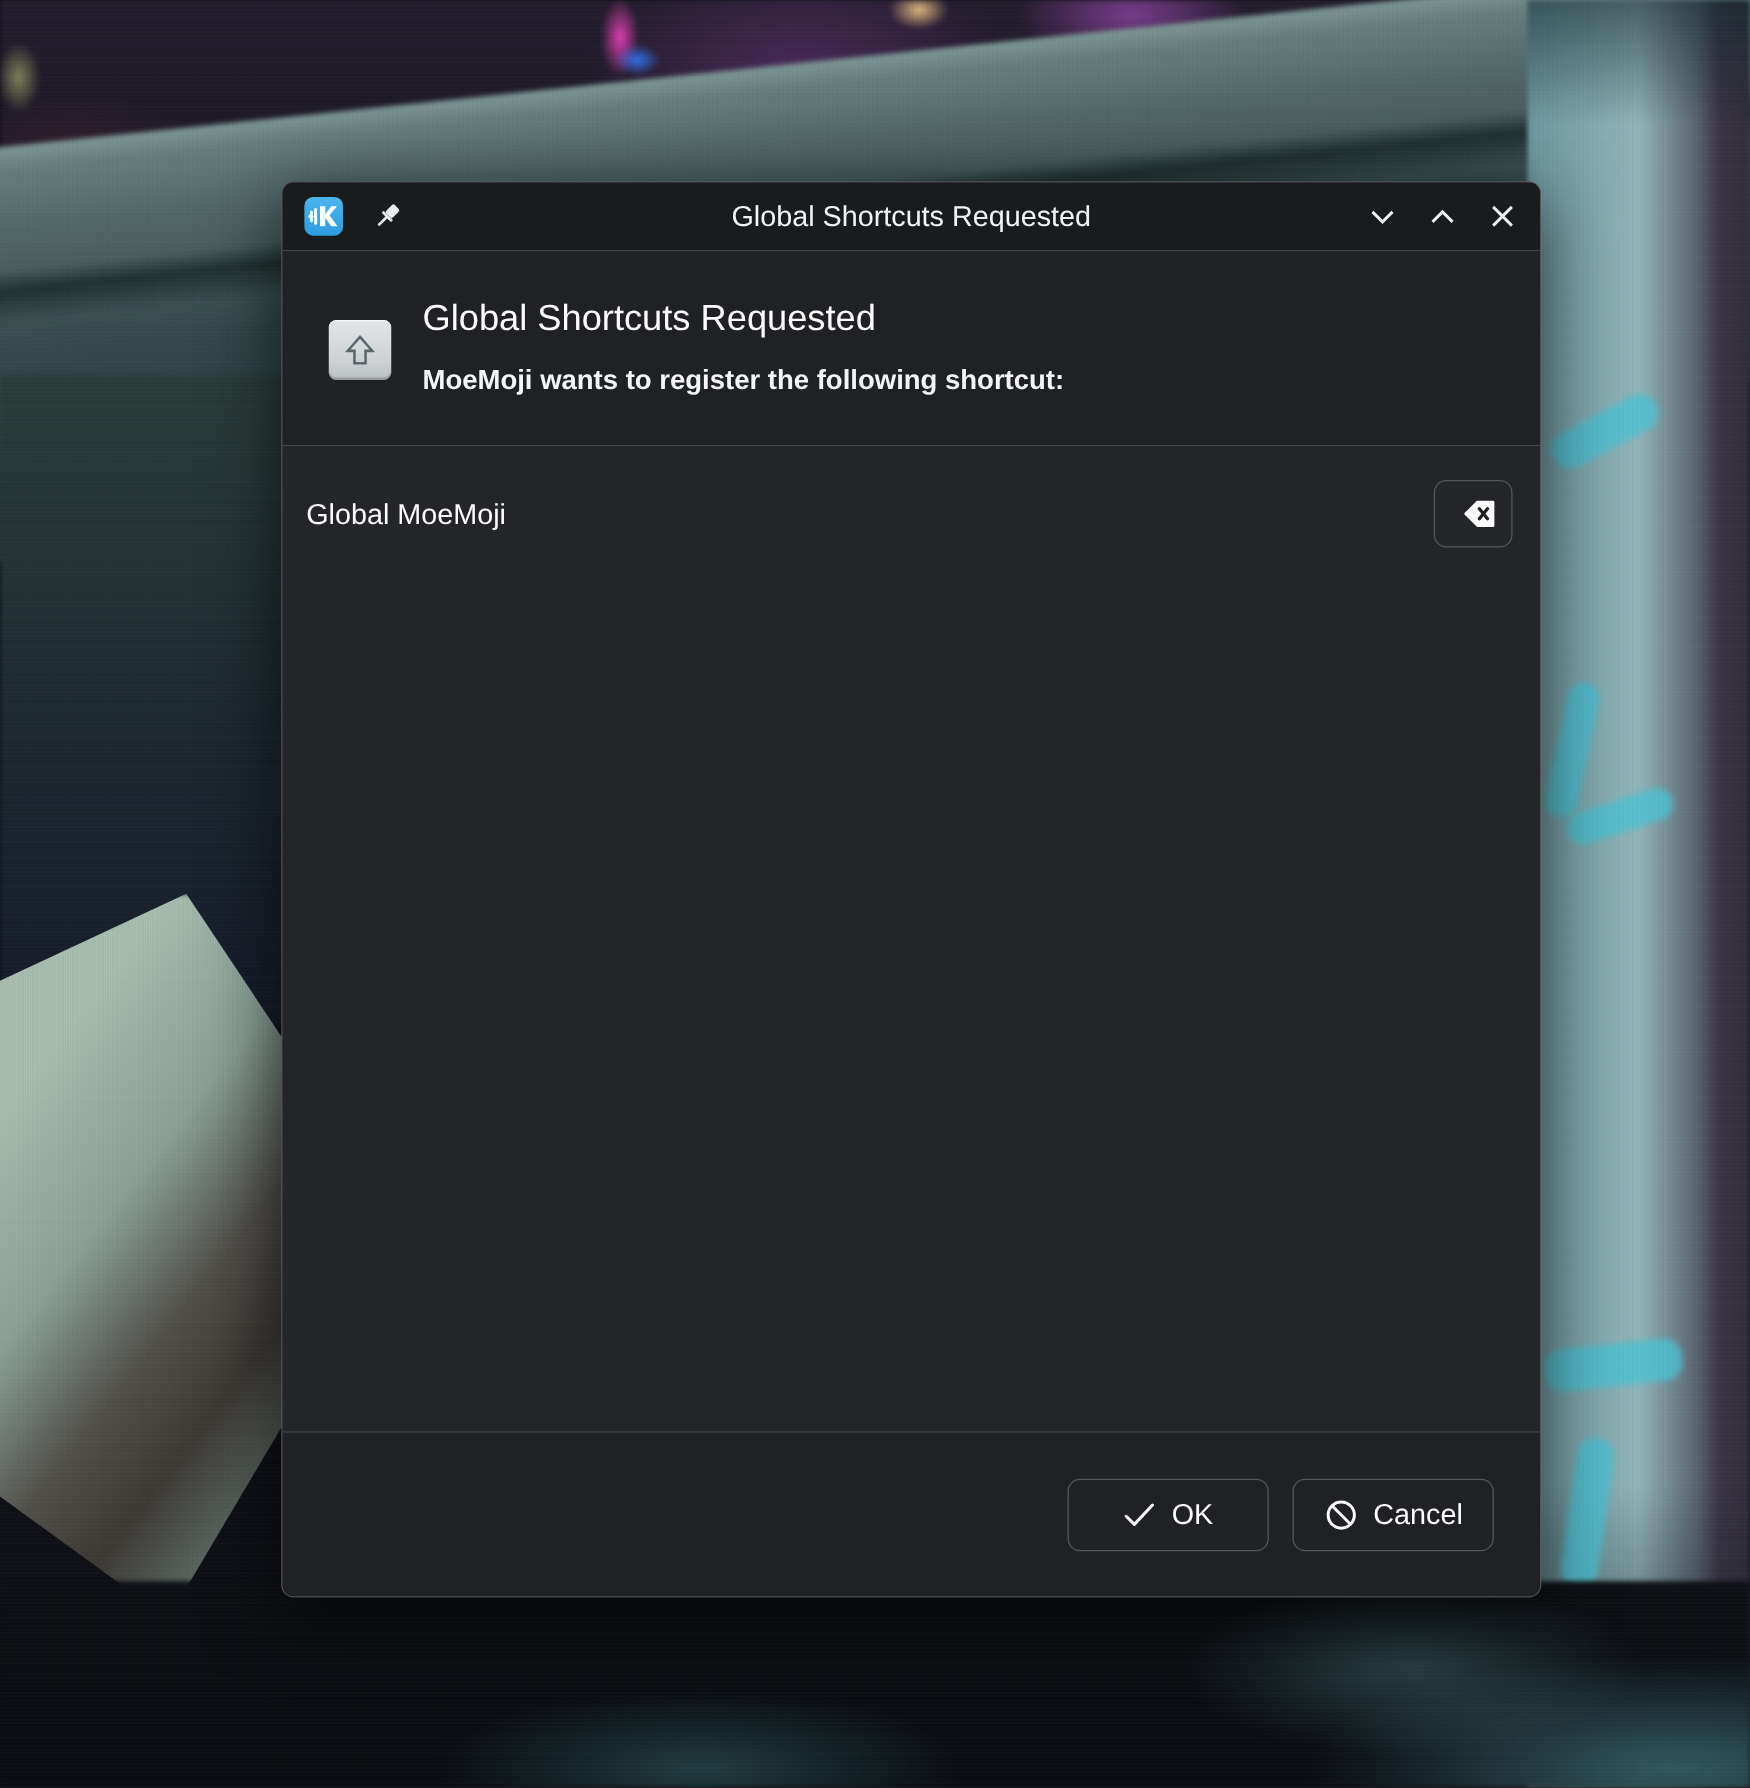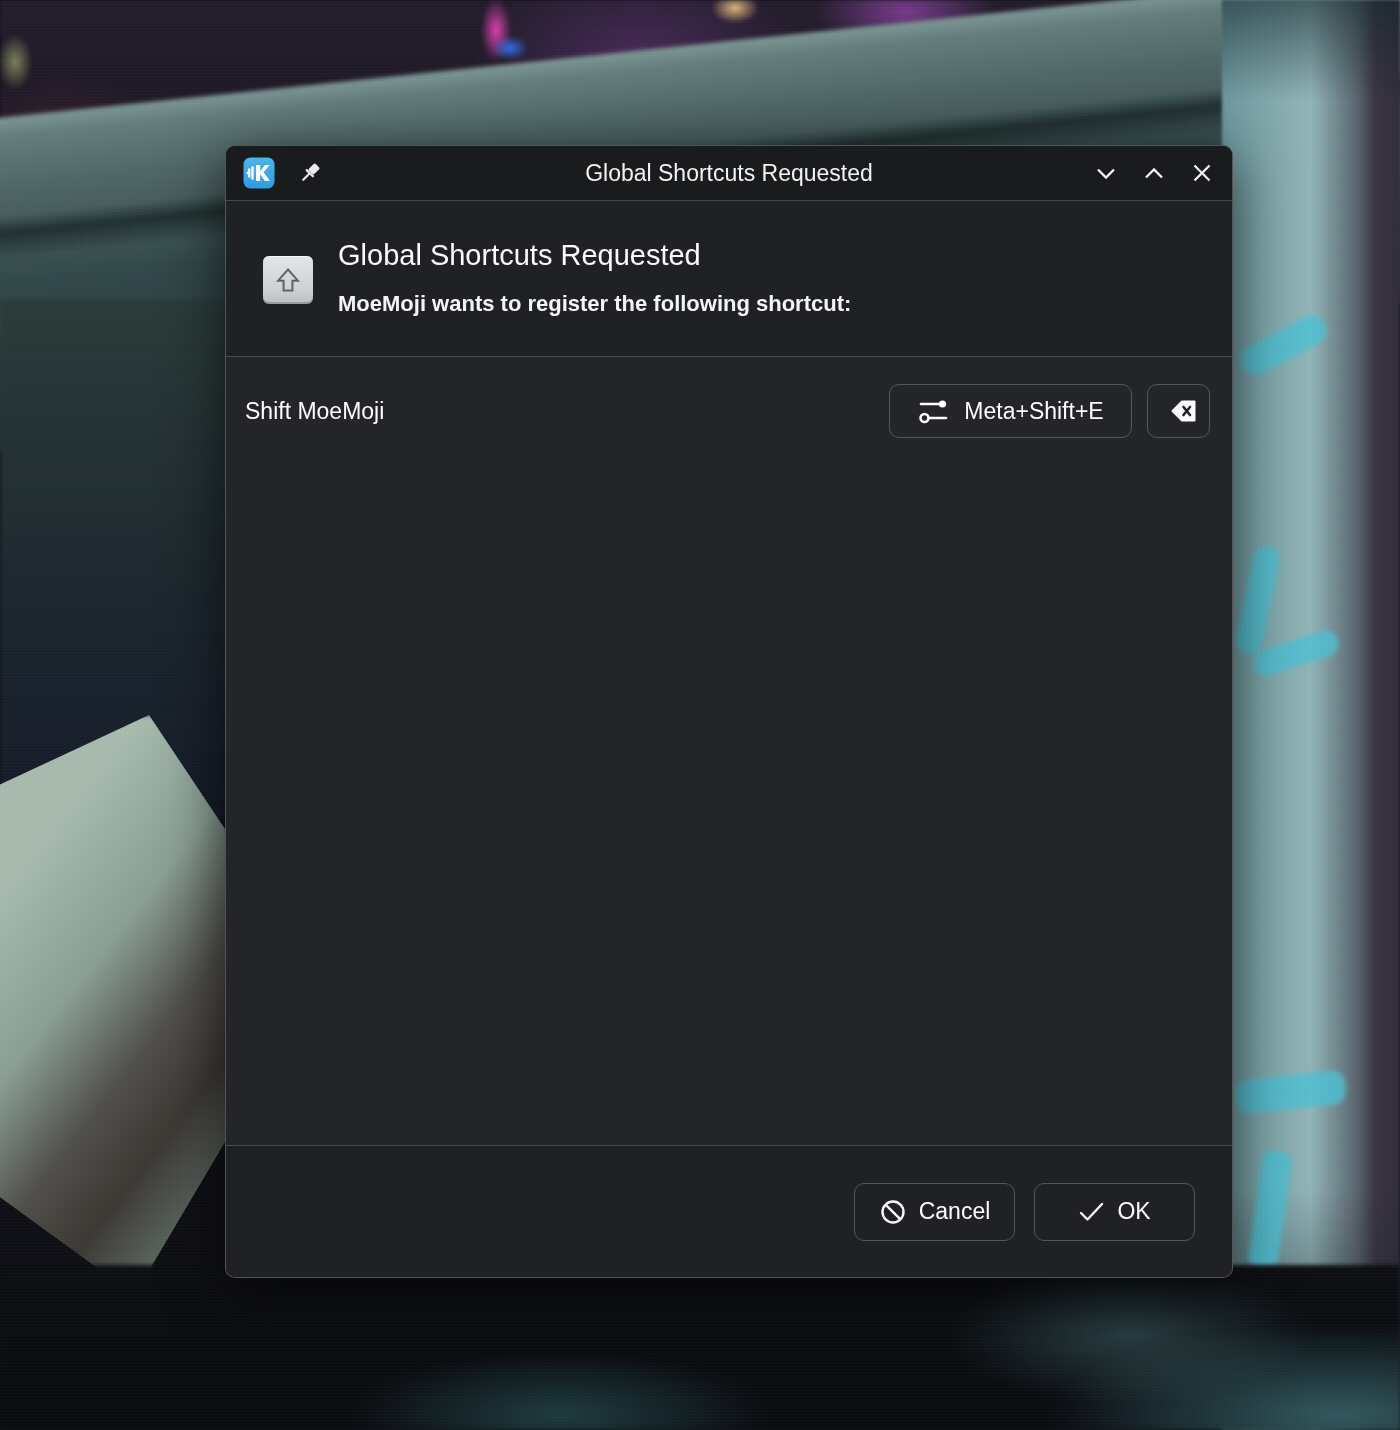--- a/index.html
+++ b/index.html
@@ -211,57 +211,44 @@
     <div class="key-icon">
       <svg width="34" height="34" viewBox="0 0 50 48">
         <path d="M25 8.5 L39.5 25 L31.5 25 L31.5 39.5 L18.5 39.5 L18.5 25 L10.5 25 Z" fill="none" stroke="#5c676b" stroke-width="3" stroke-linejoin="miter"></path>
       </svg>
     </div>
     <div class="header-title">Global Shortcuts Requested</div>
     <div class="header-msg">MoeMoji wants to register the following shortcut:</div>
   </div>
 
   <div class="content">
-    <div class="action-label">Shift MoeMoji</div>
-    <button class="btn shortcut-btn">
-      <span>
-        <svg width="33" height="32" viewBox="0 0 33 32">
-          <g stroke="#fcfcfc" stroke-width="2.6" stroke-linecap="round" fill="none">
-            <line x1="4" y1="9" x2="23" y2="9"></line>
-            <circle cx="25.5" cy="9" r="3.6" fill="#fcfcfc" stroke="none"></circle>
-            <circle cx="7.5" cy="23" r="4" fill="none"></circle>
-            <line x1="12.5" y1="23" x2="29" y2="23"></line>
-          </g>
-        </svg>
-      </span>
-      <span>Meta+Shift+E</span>
-    </button>
+    <div class="action-label">Global MoeMoji</div>
     <button class="btn clear-btn" aria-label="clear">
       <span>
         <svg width="36" height="26" viewBox="0 0 36 26">
           <path d="M11.5 13 L21 3.5 L33.5 3.5 L33.5 22.5 L21 22.5 Z" fill="#fbfbfc" stroke="#fbfbfc" stroke-width="2" stroke-linejoin="round"></path>
           <path d="M22.5 9 L29 17 M29 9 L22.5 17" stroke="#202124" stroke-width="2.6" stroke-linecap="round"></path>
         </svg>
       </span>
     </button>
   </div>
 
   <div class="footer">
     <button class="btn">
       <span>
+        <svg width="27" height="22" viewBox="0 0 27 22">
+          <polyline points="3,12 9.5,18.5 24,3" fill="none" stroke="#fcfcfc" stroke-width="2.4" stroke-linecap="round" stroke-linejoin="round"></polyline>
+        </svg>
+      </span>
+      <span>OK</span>
+    </button>
+    <button class="btn">
+      <span>
         <svg width="28" height="28" viewBox="0 0 28 28">
           <circle cx="14" cy="14" r="10.5" fill="none" stroke="#fcfcfc" stroke-width="2.4"></circle>
           <line x1="6.8" y1="6.8" x2="21.2" y2="21.2" stroke="#fcfcfc" stroke-width="2.4"></line>
         </svg>
       </span>
       <span>Cancel</span>
     </button>
-    <button class="btn">
-      <span>
-        <svg width="27" height="22" viewBox="0 0 27 22">
-          <polyline points="3,12 9.5,18.5 24,3" fill="none" stroke="#fcfcfc" stroke-width="2.4" stroke-linecap="round" stroke-linejoin="round"></polyline>
-        </svg>
-      </span>
-      <span>OK</span>
-    </button>
   </div>
 
 </div>
 
 </body></html>

